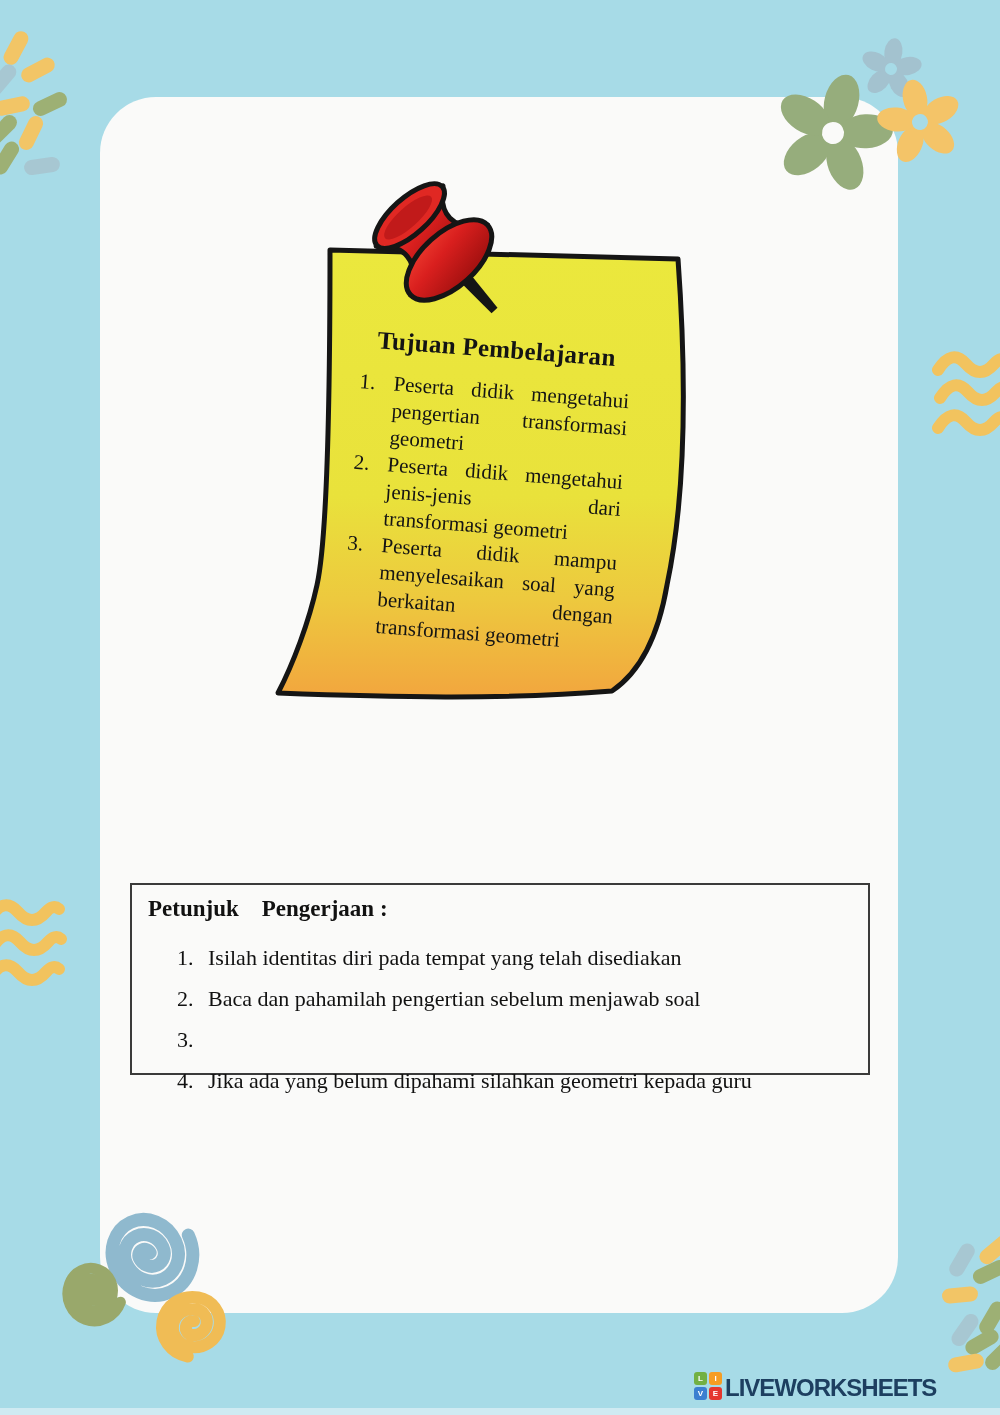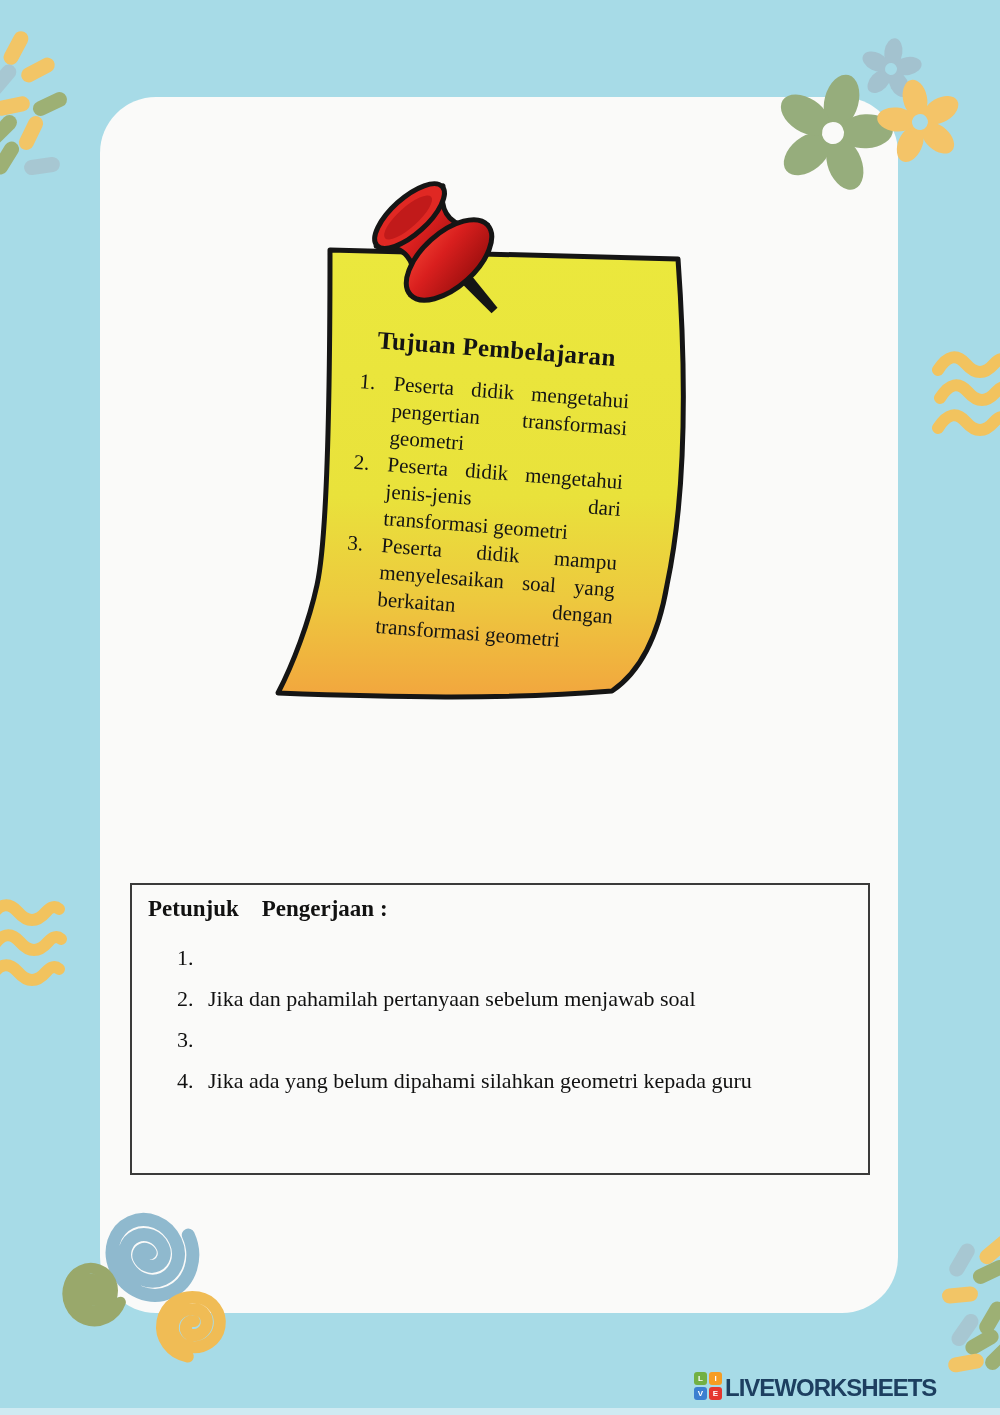--- a/index.html
+++ b/index.html
@@ -7,21 +7,21 @@
   .page{position:relative;width:1000px;height:1415px;background:#a7dbe7;overflow:hidden;}
   .card{position:absolute;left:100px;top:97px;width:798px;height:1216px;background:#fafaf9;border-radius:56px;z-index:1;}
   .layer{position:absolute;left:0;top:0;z-index:3;pointer-events:none;}
   .note-svg{position:absolute;left:250px;top:168px;z-index:2;}
   .note-text{position:absolute;left:362px;top:325px;width:272px;transform:rotate(4.3deg);transform-origin:0 0;color:#141414;z-index:4;}
   .note-title{font-size:25px;font-weight:700;text-align:center;margin-bottom:15px;letter-spacing:.3px;}
   .n-item{display:flex;font-size:21px;line-height:27px;}
   .n-num{width:34px;flex:none;padding-left:2px;}
   .n-lines{flex:1;}
   .just{text-align:justify;text-align-last:justify;text-justify:inter-word;}
-  .pbox{position:absolute;left:130px;top:883px;width:740px;height:292px;border:2px solid #3a3a3a;box-sizing:border-box;padding:11px 18px 0 16px;color:#111;z-index:2;}
+  .pbox{position:absolute;left:130px;top:883px;width:740px;height:192px;border:2px solid #3a3a3a;box-sizing:border-box;padding:11px 18px 0 16px;color:#111;z-index:2;}
   .p-title{font-size:23px;font-weight:700;white-space:pre;margin-bottom:24px;}
   .p-item{display:flex;margin-left:29px;margin-bottom:17px;font-size:22px;line-height:24px;}
   .p-num{width:31px;flex:none;}
   .footer{position:absolute;left:694px;top:1372px;display:flex;align-items:flex-end;z-index:4;cursor:pointer;}
   .logo-grid{display:grid;grid-template-columns:13px 13px;grid-auto-rows:13px;gap:2px;margin-right:3px;margin-bottom:1px;}
   .logo-sq{border-radius:3px;color:#fff;font-family:"Liberation Sans",sans-serif;font-weight:700;font-size:8px;display:flex;align-items:center;justify-content:center;}
   .sq0{background:#72b043}.sq1{background:#f59d23}.sq2{background:#3b7fd0}.sq3{background:#e5372e}
   .brand{font-family:"Liberation Sans",sans-serif;font-weight:700;font-size:24px;line-height:26px;letter-spacing:-1px;color:#1d3f60;}
   .bottom-strip{position:absolute;left:0;bottom:0;width:1000px;height:7px;background:#cfeaf2;z-index:5;}
 </style>
@@ -82,24 +82,25 @@
         <div class="n-line just">berkaitan dengan</div>
         <div class="n-line">transformasi geometri</div>
       </div>
     </div>
   </div>
 
   <div class="pbox">
     <div class="p-title">Petunjuk    Pengerjaan :</div>
     <div class="p-item">
       <span class="p-num">1.</span>
+      <span>Isilah identitas diri pada tempat yang telah disediakan</span>
     </div>
     <div class="p-item">
       <span class="p-num">2.</span>
-      <span>Jika dan pahamilah pertanyaan sebelum menjawab soal</span>
+      <span>Baca dan pahamilah pengertian sebelum menjawab soal</span>
     </div>
     <div class="p-item">
       <span class="p-num">3.</span>
     </div>
     <div class="p-item">
       <span class="p-num">4.</span>
       <span>Jika ada yang belum dipahami silahkan geometri kepada guru</span>
     </div>
   </div>
 

